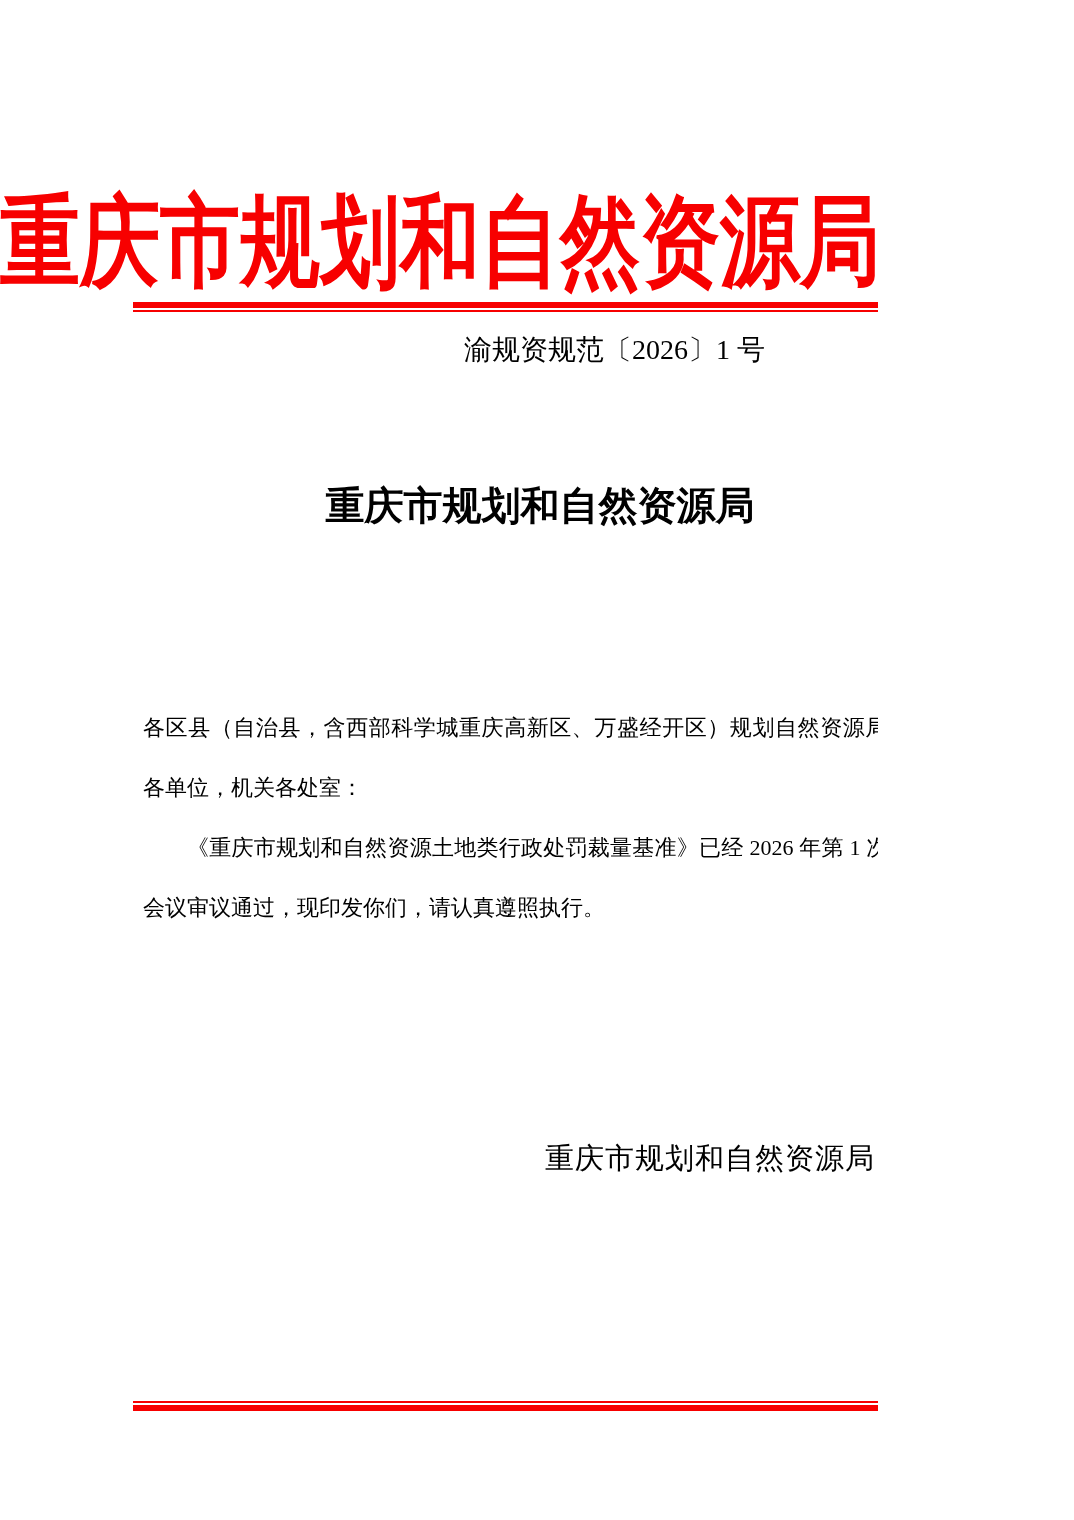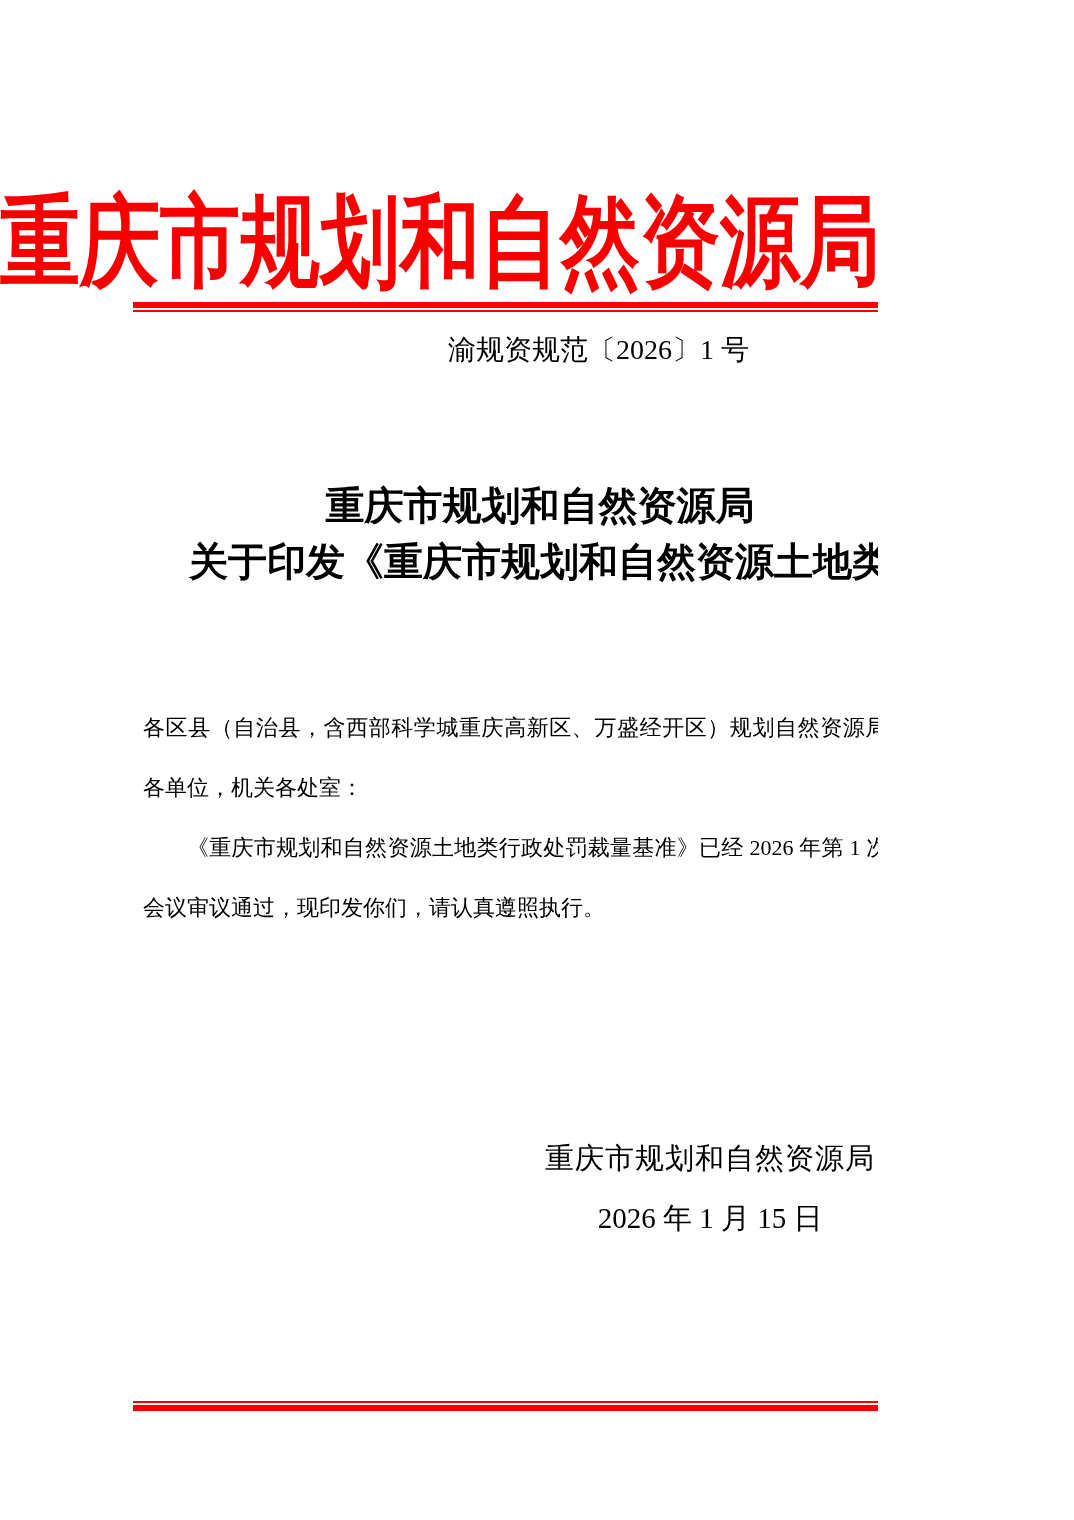--- a/index.html
+++ b/index.html
@@ -44,21 +44,21 @@
   }
   .separator .bar-thick{height:6px;background:var(--red);}
   .separator .bar-gap{height:2px;background:transparent;}
   .separator .bar-thin{height:2px;background:var(--red);}
   .separator.sep-top{top:302px;}
   .separator.sep-bottom{top:1401px;}
   
   .doc-number{
     position:absolute;
     top:333px;
-    right:129px;
+    right:113px;
     font-size:28px;
     line-height:34px;
     white-space:nowrap;
   }
   
   .doc-title{
     position:absolute;
     top:478px;
     left:6px;
     width:1068px;
@@ -102,31 +102,29 @@
   <div class="separator sep-top">
     <div class="bar-thick"></div>
     <div class="bar-gap"></div>
     <div class="bar-thin"></div>
   </div>
 
   <div class="doc-number">渝规资规范〔2026〕1 号</div>
 
   <div class="doc-title">
     <div>重庆市规划和自然资源局</div>
-    <div>关于印发《重庆市规划和自然资源土地类</div>
   </div>
 
   <div class="body-text">
     <p>各区县（自治县，含西部科学城重庆高新区、万盛经开区）规划自然资源局，局属各单位，机关各处室：</p>
     <p class="indent">《重庆市规划和自然资源土地类行政处罚裁量基准》已经 2026 年第 1 次局党组会议审议通过，现印发你们，请认真遵照执行。</p>
   </div>
 
   <div class="signature">
     <div class="sig-agency">重庆市规划和自然资源局</div>
-    <div class="sig-date">2026 年 1 月 15 日</div>
   </div>
 
   <div class="separator sep-bottom">
     <div class="bar-thin"></div>
     <div class="bar-gap"></div>
     <div class="bar-thick"></div>
   </div>
 
 </div>
 

